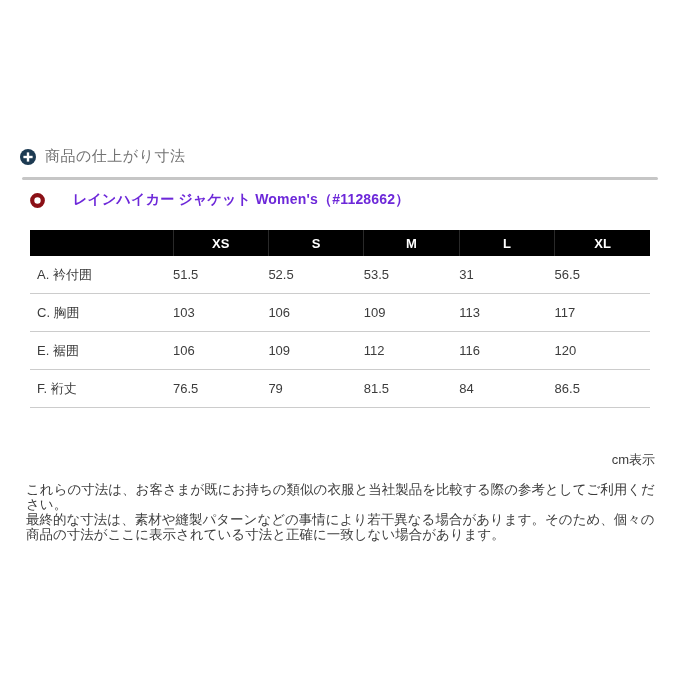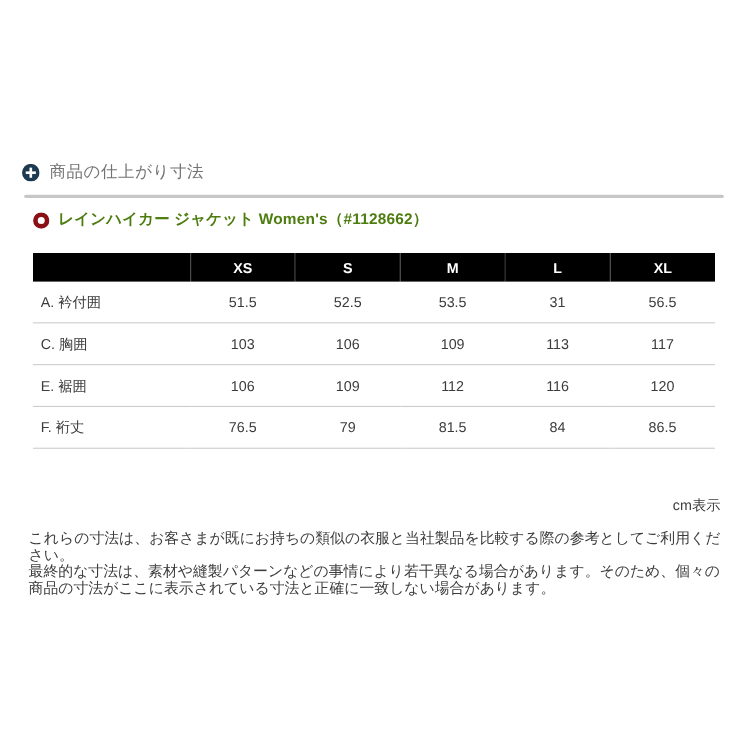--- a/index.html
+++ b/index.html
@@ -34,22 +34,23 @@
     border-radius: 2px;
   }
 
   
   .product-heading {
     position: absolute;
     top: 191px; left: 30px;
     display: flex; align-items: center; gap: 8px;
   }
   .product-heading .title {
-    font-size: 14px; font-weight: bold; color: #4d7c0f;
+    font-size: 14px; font-weight: bold; color: #6d28d9;
     letter-spacing: 0.2px;
+    margin-left: 20px;
   }
 
   
   table.size-table {
     position: absolute;
     top: 230px; left: 30px;
     width: 620px;
     border-collapse: collapse;
     table-layout: fixed;
   }
@@ -61,21 +62,21 @@
     font-weight: bold;
     height: 26px;
     text-align: center;
     padding: 0;
   }
   table.size-table thead th + th { border-left: 1px solid rgba(255,255,255,0.16); }
   table.size-table td {
     height: 37px;
     font-size: 13px;
     color: #3c3c3c;
-    text-align: center;
+    text-align: left;
     border-bottom: 1px solid #cccccc;
     padding: 0;
   }
   table.size-table td.row-label {
     text-align: left;
     padding-left: 7px;
   }
 
   
   .unit-note {

